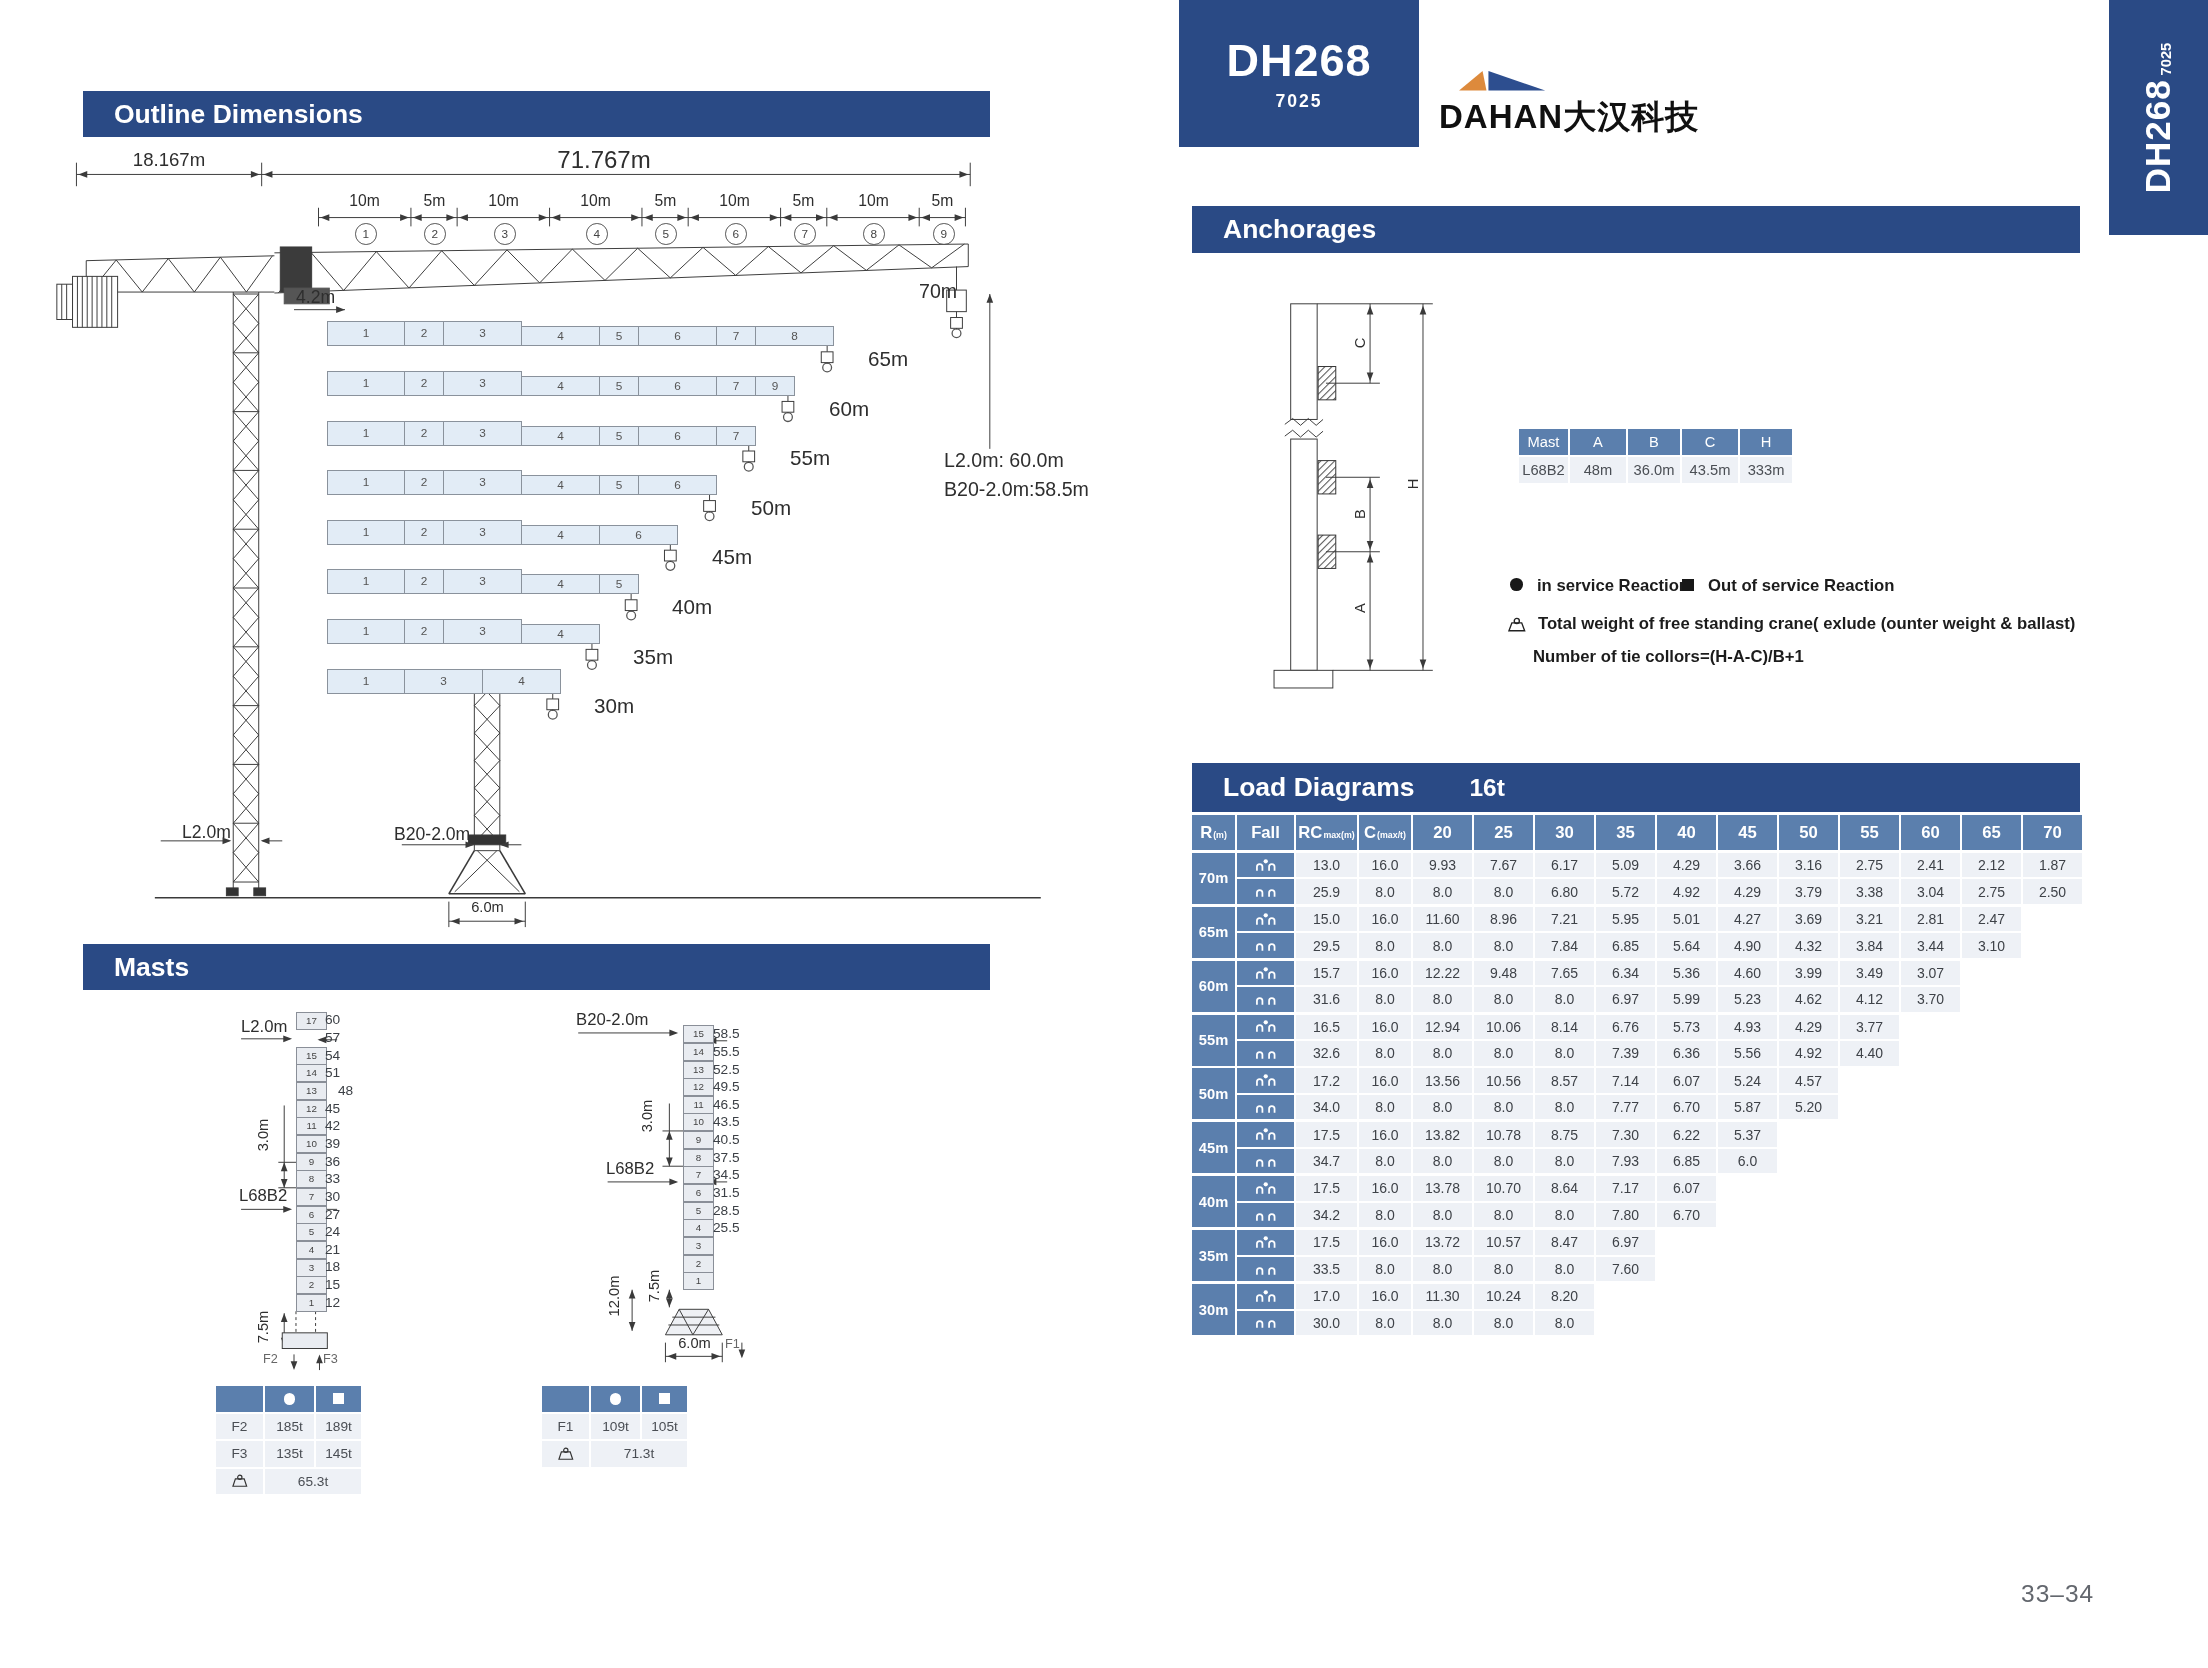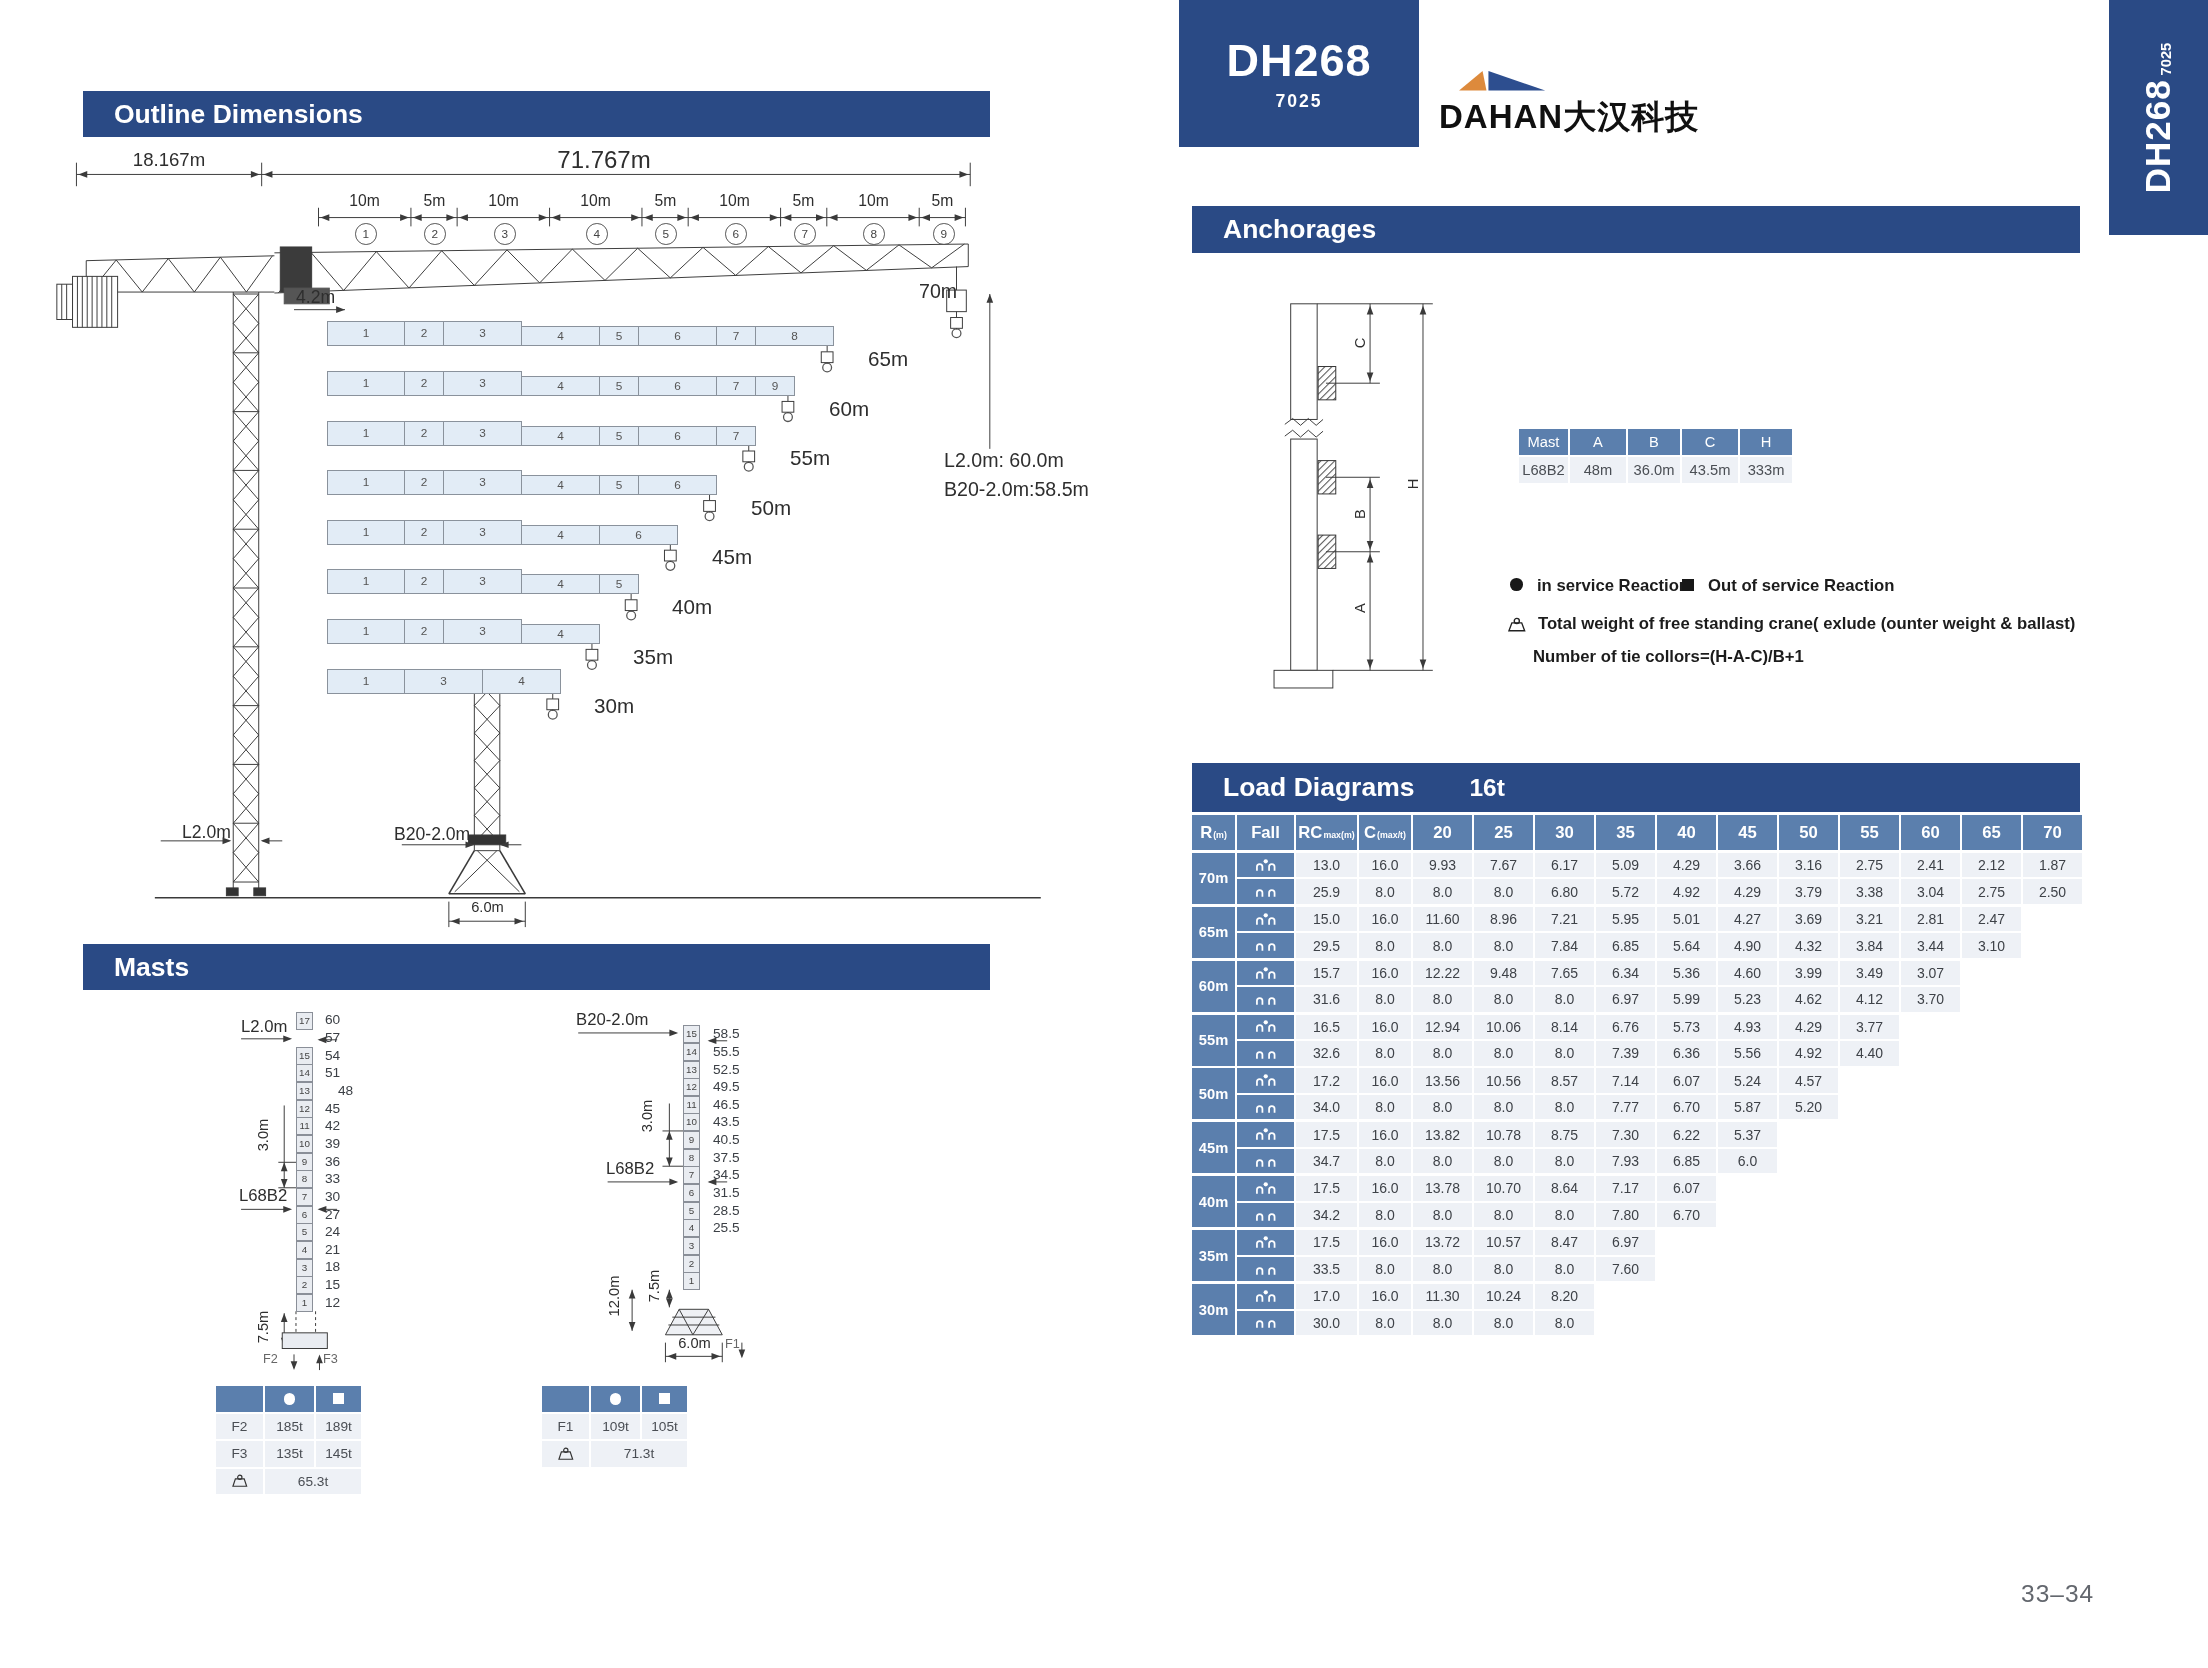--- a/index.html
+++ b/index.html
@@ -45,21 +45,21 @@
   .anch-tbl .c{background:#eef1f6;color:#4a4e54;display:flex;align-items:center;justify-content:center;
          height:25.5px;font-size:14.7px;}
   .leg-c{display:inline-block;width:12.7px;height:12.7px;border-radius:50%;background:#181818;}
   .leg-s{display:inline-block;width:11.8px;height:11.8px;background:#181818;}
   .circ{position:absolute;width:19.6px;height:19.6px;border:1.3px solid #555;border-radius:50%;
         display:flex;align-items:center;justify-content:center;font-size:11.8px;color:#444;z-index:3;}
   .jib-bar{position:absolute;display:flex;align-items:flex-end;z-index:2;}
   .jib-cell{border:1px solid #8a929c;border-left:none;background:#e2ecf6;display:flex;align-items:center;
         justify-content:center;font-size:11.8px;color:#555;box-sizing:border-box;}
   .jib-cell.first{border-left:1px solid #8a929c;}
-  .mast-cell{position:absolute;width:17px;height:17.6px;border:1px solid #8a8f98;background:#e9ecf1;
+  .mast-cell{position:absolute;width:31px;height:17.6px;border:1px solid #8a8f98;background:#e9ecf1;
         box-sizing:border-box;display:flex;align-items:center;justify-content:center;
         font-size:9.8px;color:#444;z-index:2;}
   .mast-h{position:absolute;font-size:13.7px;color:#3c4046;z-index:2;}
 </style>
 </head>
 <body>
 
 <div class="page" id="pg">
 
   <svg id="art" width="2208" height="1668" viewBox="0 0 2253 1702">

